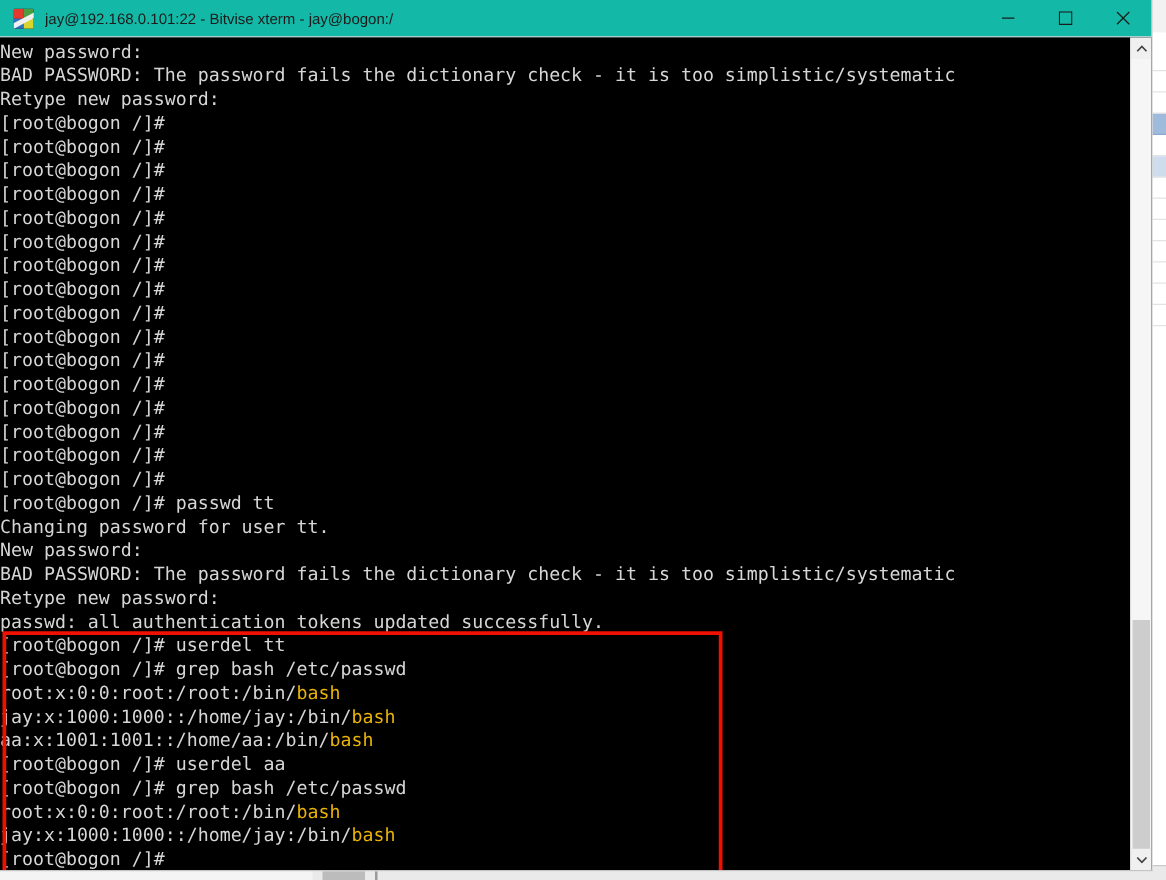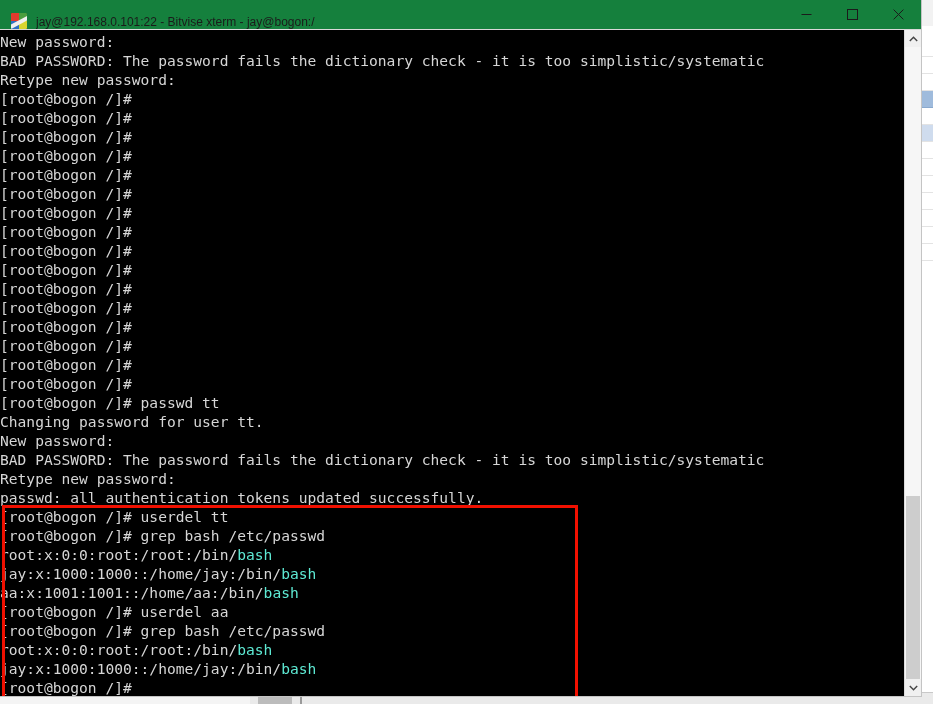--- a/index.html
+++ b/index.html
@@ -77,23 +77,23 @@
     width: 922px; height: 697px;
     background: #ffffff;
     border: 1px solid #c4c4c4;
     border-top: none; border-left: none;
     display: flex; flex-direction: column;
   }
 
   
   #titlebar {
     height: 30px;
-    background: #15803d;
+    background: #14b8a6;
     border-bottom: 1px solid #d9d9d9;
-    display: flex; align-items: flex-end;
+    display: flex; align-items: center;
     flex: 0 0 auto;
     user-select: none;
   }
   #app-icon {
     width: 16px; height: 16px;
     margin-left: 11px; margin-right: 9px;
     flex: 0 0 auto;
     position: relative;
     border-radius: 1px;
     overflow: hidden;
@@ -141,21 +141,21 @@
   }
   #screen {
     font-family: "DejaVu Sans Mono", "Liberation Mono", monospace;
     font-size: 14.6px;
     line-height: 19px;
     color: #d6d6d6;
     white-space: pre;
     letter-spacing: 0px;
   }
   #screen .ln { height: 19px; }
-  #screen .hl { color: #5eead4; margin-top: 48px; }
+  #screen .hl { color: #eab308; margin-top: 48px; }
 
   
   #annot-box {
     position: absolute;
     left: 2px;
     top: 475px;
     width: 576px;
     height: 217px;
     border: 3px solid #f01000;
     pointer-events: none;

